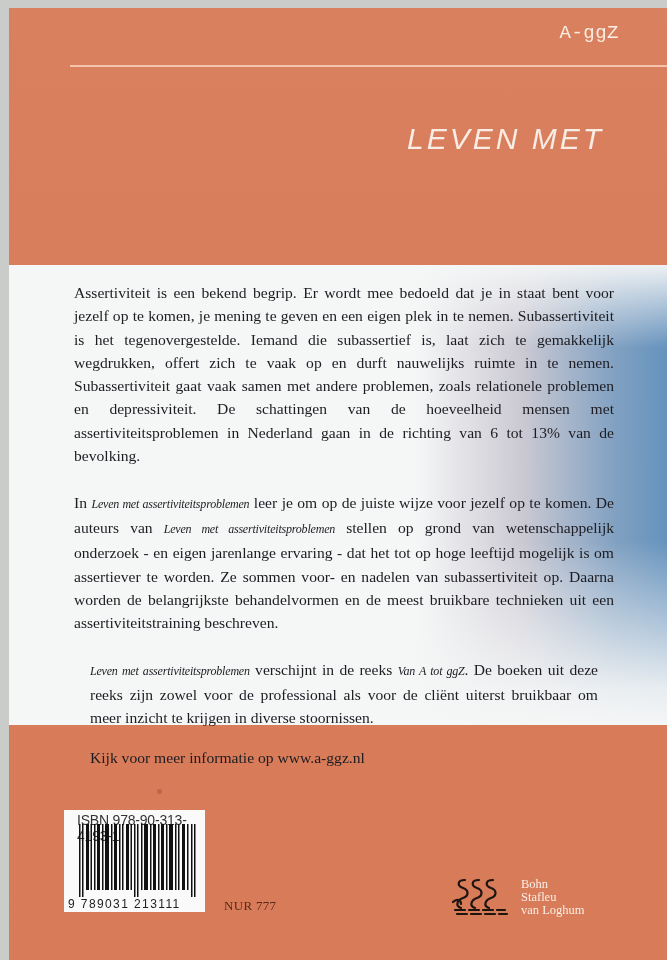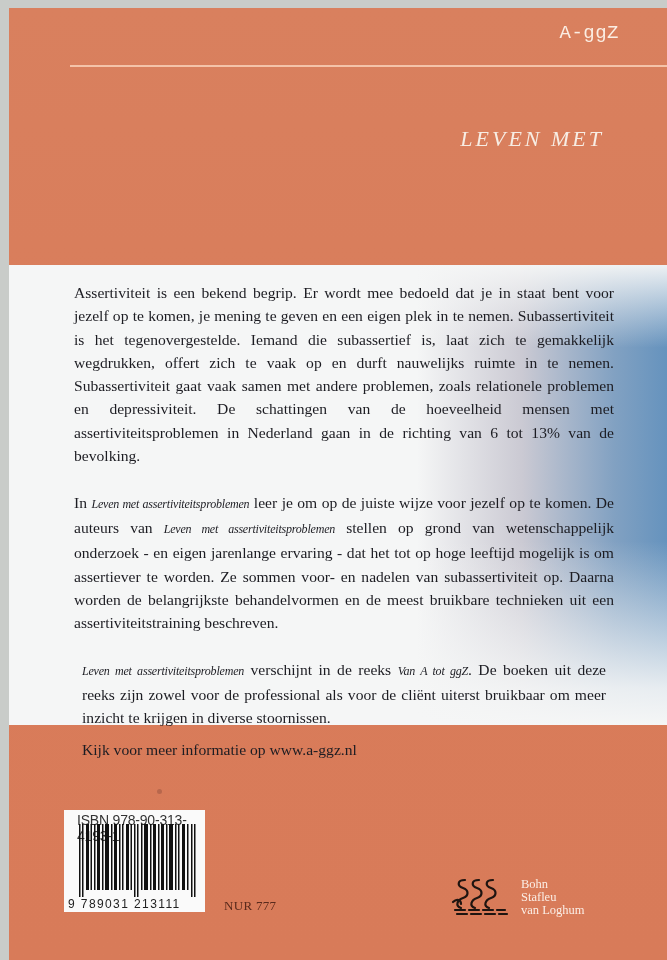--- a/index.html
+++ b/index.html
@@ -18,43 +18,43 @@
     position: absolute; right: 48px; top: 14px;
     color: #fbeee4; font-size: 19px; letter-spacing: 0.5px;
     font-family: Liberation Mono, monospace;
   }
   .rule {
     position: absolute; left: 61px; right: 0; top: 57px; height: 2px;
     background: #f4c3a9;
   }
   .title {
     position: absolute; left: 0; right: 63px; text-align: right;
-    color: #f7ede4; font-family: Liberation Serif, serif;
-    letter-spacing: 4px; font-size: 22px; line-height: 30px;
+    color: #f7ede4; font-family: Liberation Sans, sans-serif;
+    letter-spacing: 4px; font-size: 30px; line-height: 30px;
     font-weight: normal;
   }
   .title.l1 { top: 116px; font-style: italic; letter-spacing: 3px; }
   .title.l2 { top: 172px; letter-spacing: 3.6px; }
   .panel {
     position: absolute; left: 0; right: 0; top: 257px; height: 460px;
     background:
       linear-gradient(90deg, rgba(245,246,246,1) 0%, rgba(245,246,246,1) 62%, rgba(200,215,232,0.85) 78%, rgba(120,165,205,0.9) 92%, rgba(95,148,195,0.95) 100%);
   }
   .panel::after {
     content: ""; position: absolute; inset: 0;
     background: linear-gradient(180deg, rgba(245,246,246,0.95) 0%, rgba(245,246,246,0) 18%, rgba(245,246,246,0) 60%, rgba(245,246,246,0.9) 92%, rgba(245,246,246,1) 100%);
     pointer-events: none;
   }
   .panel-text {
     position: absolute; left: 65px; width: 540px; top: 16px;
     color: #1c1c22; font-size: 15.6px; line-height: 23.3px;
     text-align: justify; z-index: 2;
   }
   .panel-text p { margin: 0 0 23.3px 0; }
-  .panel-text p.last { margin: 8px; }
+  .panel-text p.last { margin: 16px; }
   .panel-text i { font-style: italic; font-size: 12px; letter-spacing: -0.2px; }
   .barcode {
     position: absolute; left: 64px; top: 810px; width: 141px; height: 102px;
     background: #fafafa;
   }
   .isbn-text {
     position: absolute; left: 13px; top: 2px; font-size: 14px; color: #333;
     font-family: "Liberation Sans", sans-serif; letter-spacing: -0.2px;
   }
   .bars { position: absolute; left: 15px; top: 14px; width: 117px; height: 73px; }

